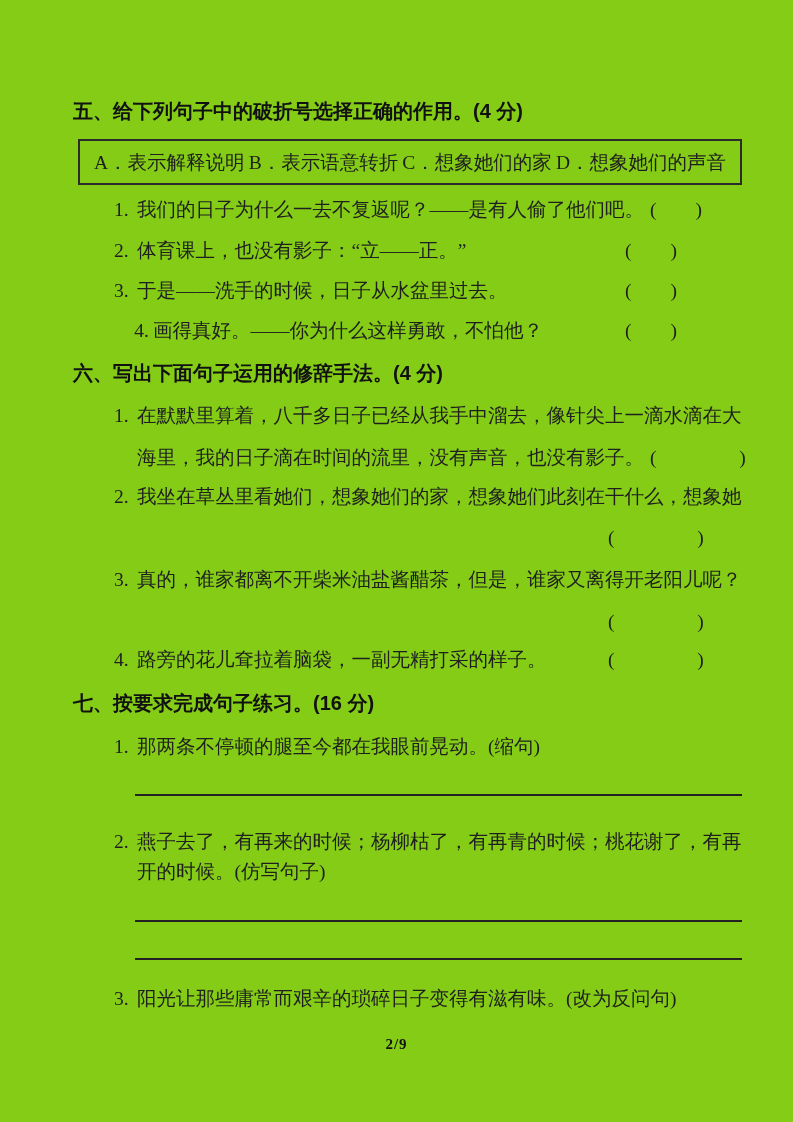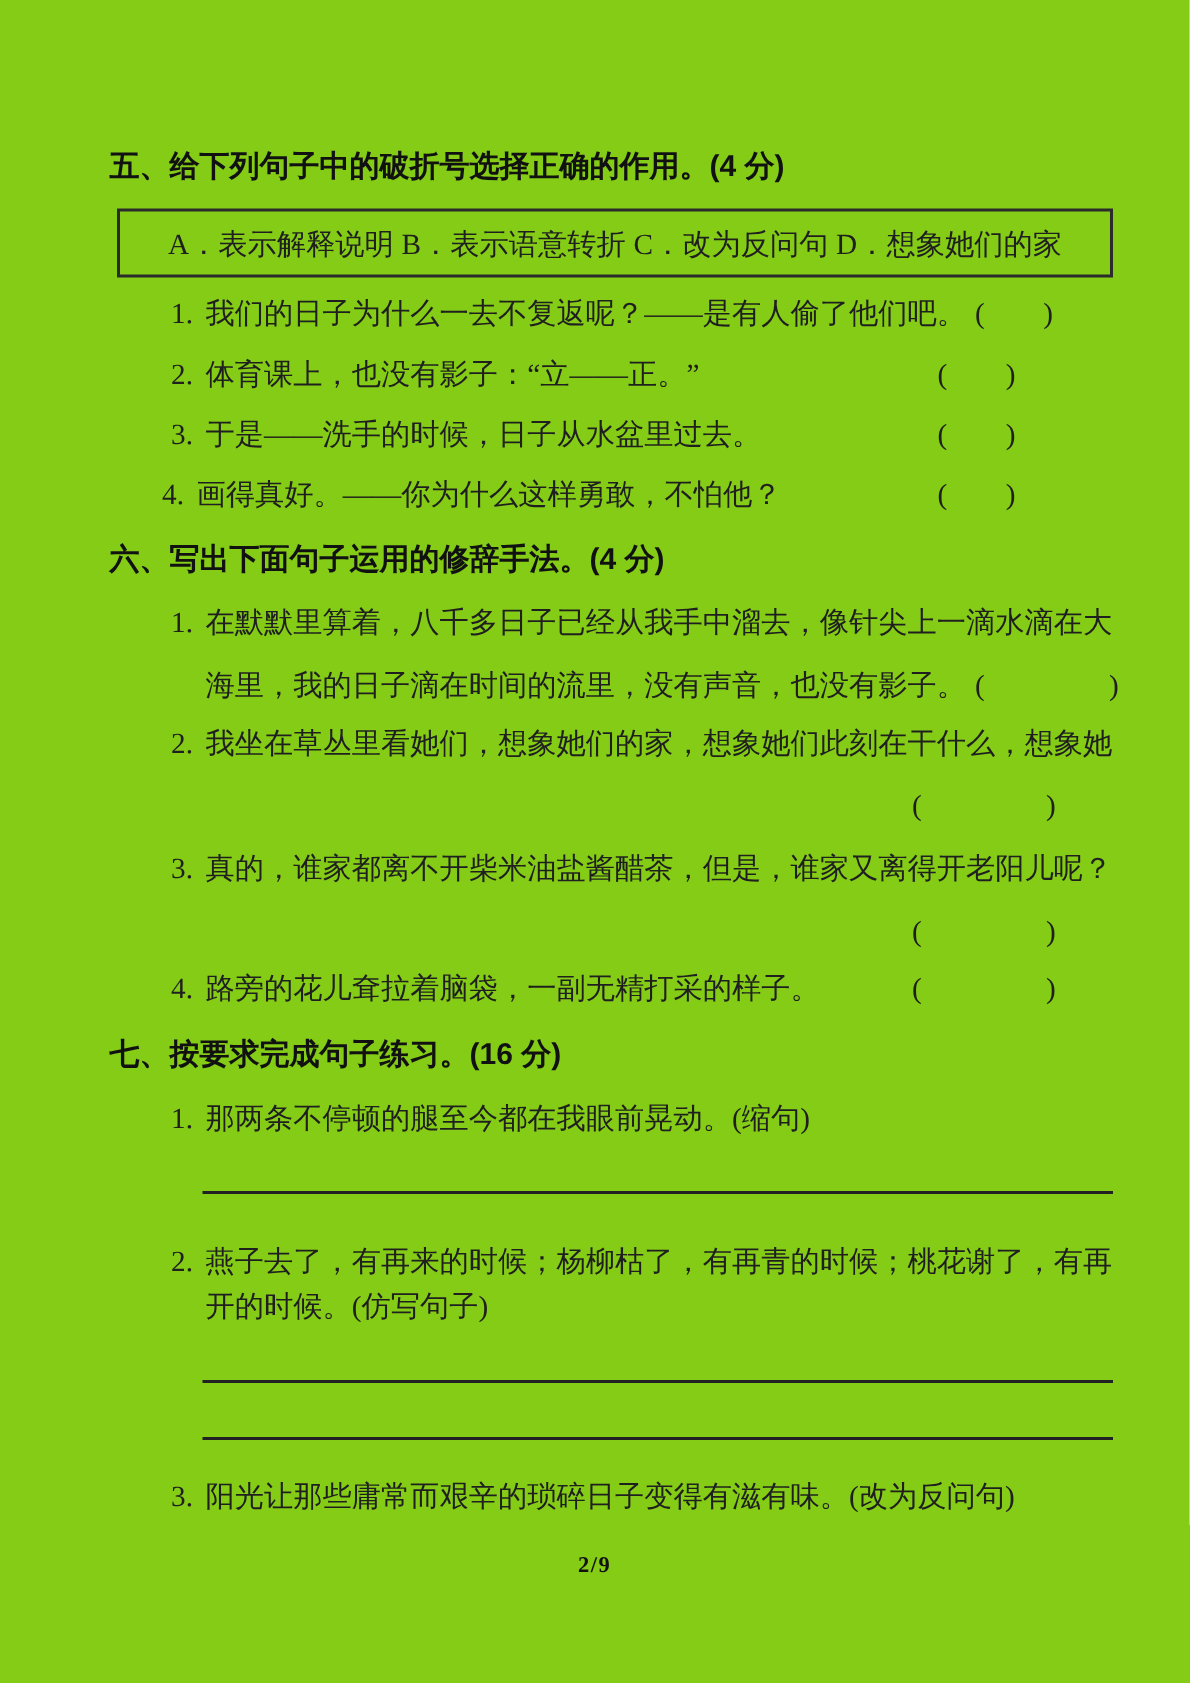--- a/index.html
+++ b/index.html
@@ -33,21 +33,21 @@
   .parenpos{position:absolute;white-space:pre;font-size:19.5px;line-height:28px;}
   .optbox{
     position:absolute;
     left:78px;top:139px;
     width:664px;height:46px;
     border:2px solid #2b2b2b;
     box-sizing:border-box;
     display:flex;
     align-items:center;
     justify-content:space-between;
-    padding:0 32px;
+    padding:0 14px;
     font-size:19.5px;
   }
   .optbox span{white-space:nowrap;}
   .answer-line{
     position:absolute;
     height:24px;
     width:607px;
     left:135px;
     border-bottom:2px solid #222;
   }
@@ -65,39 +65,39 @@
 </head>
 <body>
 
 <div class="page">
 
   <div class="hd" style="left:73px;top:96px;">五、给下列句子中的破折号选择正确的作用。(4 分)</div>
 
   <div class="optbox">
     <span>A．表示解释说明</span>
     <span>B．表示语意转折</span>
-    <span>C．改为反问句</span>
-    <span>D．想象她们的家</span>
+    <span>C．想象她们的家</span>
+    <span>D．想象她们的声音</span>
   </div>
 
   <div class="ln" style="left:114px;top:196px;">
     <span class="num">1.</span><span>我们的日子为什么一去不复返呢？——是有人偷了他们吧。</span><span class="blank inline">(        )</span>
   </div>
 
   <div class="ln" style="left:114px;top:237px;">
     <span class="num">2.</span><span>体育课上，也没有影子：“立——正。”</span>
   </div>
   <span class="parenpos" style="left:625px;top:237px;">(        )</span>
 
   <div class="ln" style="left:114px;top:277px;">
     <span class="num">3.</span><span>于是——洗手的时候，日子从水盆里过去。</span>
   </div>
   <span class="parenpos" style="left:625px;top:277px;">(        )</span>
 
-  <div class="ln" style="left:108px;top:317px;">
+  <div class="ln" style="left:130px;top:317px;text-align:center;">
     <span class="num">4.</span><span>画得真好。——你为什么这样勇敢，不怕他？</span>
   </div>
   <span class="parenpos" style="left:625px;top:317px;">(        )</span>
 
   <div class="hd" style="left:73px;top:358px;">六、写出下面句子运用的修辞手法。(4 分)</div>
 
   <div class="ln" style="left:114px;top:402px;">
     <span class="num">1.</span><span>在默默里算着，八千多日子已经从我手中溜去，像针尖上一滴水滴在大</span>
   </div>
   <div class="ln" style="left:137px;top:444px;">

